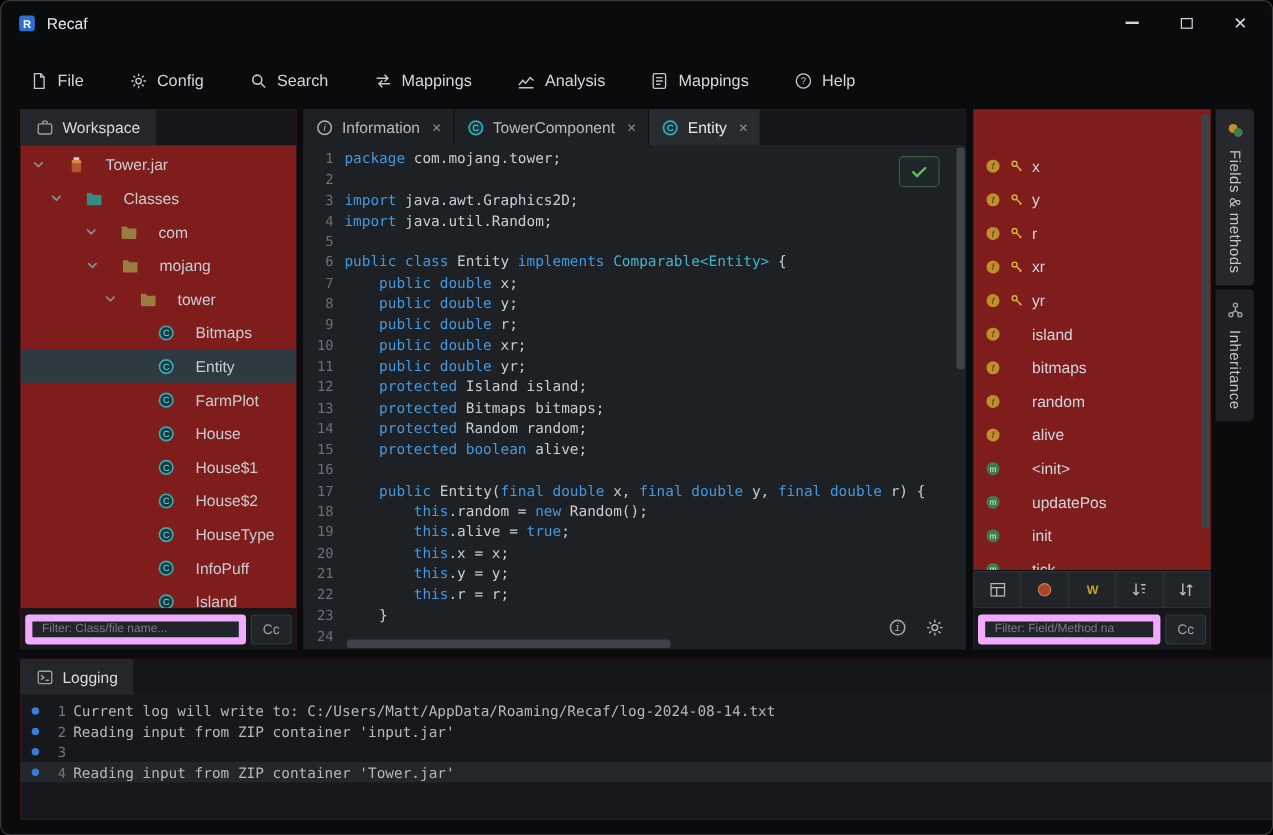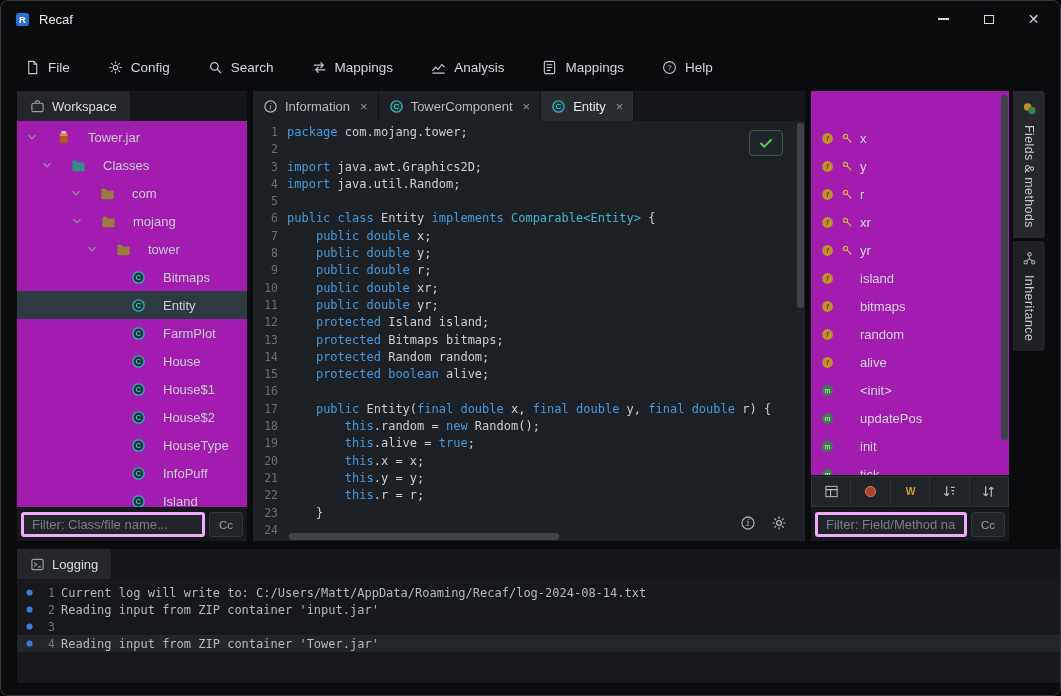--- a/index.html
+++ b/index.html
@@ -16,41 +16,41 @@
   .win-btn{width:45px;height:36px;display:flex;align-items:center;justify-content:center;color:#d5d8dc}
   .min-glyph{width:11px;height:2px;background:#d5d8dc}
   .max-glyph{width:10px;height:9px;border:1.4px solid #d5d8dc}
   .close-glyph{font-size:14px;line-height:1}
 
   
   .menubar{position:absolute;top:48px;left:24px;height:36px;display:flex;align-items:center;gap:38px}
   .menu-item{display:flex;align-items:center;gap:8px;font-size:13.5px;color:#d3d6da;cursor:default}
 
   
-  .panel{position:absolute;background:#a21caf;overflow:hidden}
+  .panel{position:absolute;background:#7f1d1d;overflow:hidden}
   .workspace-panel{left:16px;top:90px;width:230px;height:450px;display:flex;flex-direction:column}
   .editor-panel{left:252px;top:90px;width:552px;height:450px;display:flex;flex-direction:column}
   .members-panel{left:810px;top:90px;width:198px;height:450px;display:flex;flex-direction:column}
   .side-strip{position:absolute;left:1012px;top:90px;width:32px;height:450px;display:flex;flex-direction:column;gap:3px}
   .logging-panel{left:16px;top:548px;width:1054px;height:134px;display:flex;flex-direction:column}
   .splitter{position:absolute;background:transparent}
 
   .panel-header{height:30px;background:#141619;display:flex;flex:none}
   .panel-tab{display:flex;align-items:center;gap:7px;padding:0 13px;font-size:13px;color:#d7dade;background:#24262b}
 
   
   .tree{flex:1;overflow:hidden;padding-top:2px}
   .tree-row{height:28px;display:flex;align-items:center;gap:17px;font-size:13px;color:#c9cdd2;white-space:nowrap}
   .tree-row.selected{background:#2e3a42}
   .chev{width:14px;height:14px;display:inline-flex;flex:none}
   .chev svg{width:100%;height:100%}
 
   
   .filter-bar{flex:none;height:34px;padding:4px;display:flex;gap:4px;background:#17181b;border-top:1px solid #101214}
-  .filter-input{flex:1;background:#212428;border:3px solid #f0abfc;border-radius:3px;color:#cfd3d8;font-size:13px;padding:0 8px;min-width:0;outline:none}
+  .filter-input{flex:1;background:#212428;border:6px solid #f0abfc;border-radius:3px;color:#cfd3d8;font-size:10px;padding:0 8px;min-width:0;outline:none}
   .filter-input::placeholder{color:#787e85}
   .case-btn{width:34px;flex:none;border:1px solid #33363b;border-radius:3px;background:#212428;color:#9aa0a6;font-size:11.5px;display:flex;align-items:center;justify-content:center}
 
   
   .tabstrip{height:30px;background:#141619;display:flex;flex:none}
   .ed-tab{display:flex;align-items:center;gap:7px;padding:0 10px;font-size:13px;color:#b7bbc0;background:#1d2024;border-right:1px solid #101214}
   .ed-tab.active{background:#282b30;color:#e8eaed}
   .tab-close{color:#8f959b;font-size:13px;margin-left:3px}
   .editor-body{position:relative;flex:1;background:#1d2025;display:flex;overflow:hidden;font-family:"DejaVu Sans Mono",monospace}
   .gutter{width:34px;padding-top:3px;text-align:right;flex:none}

